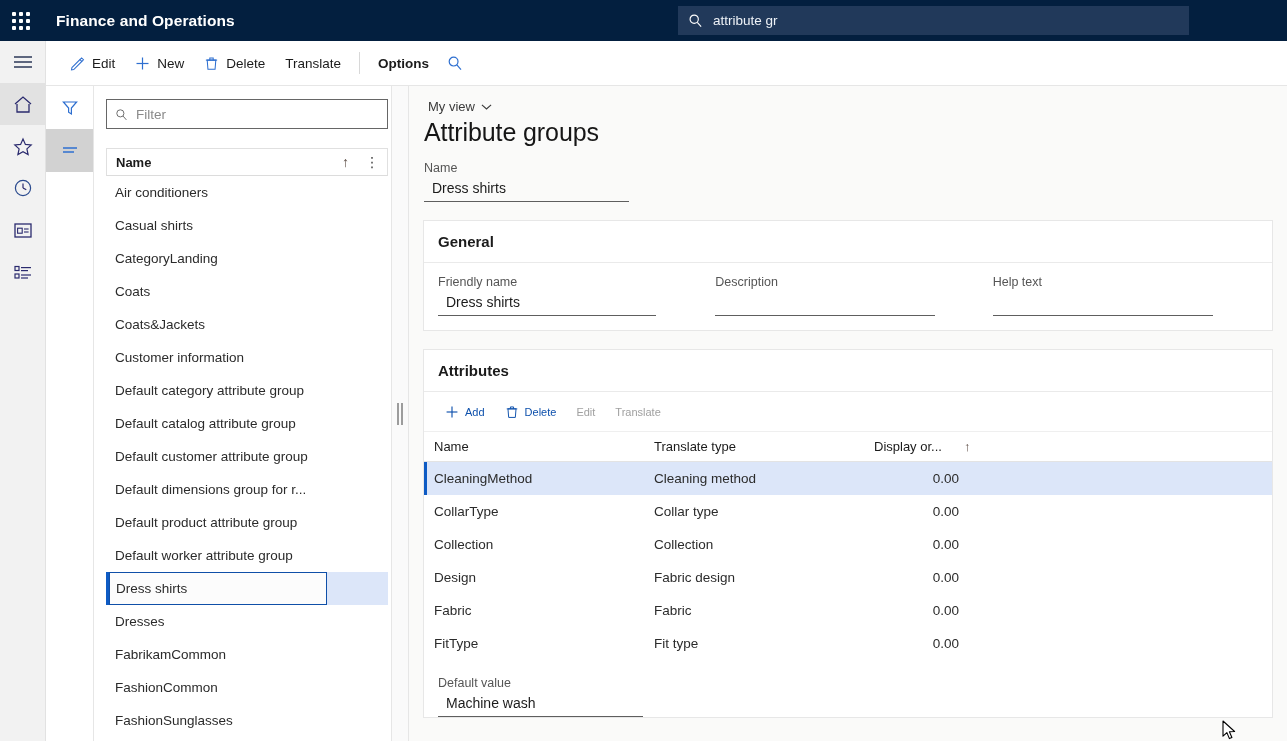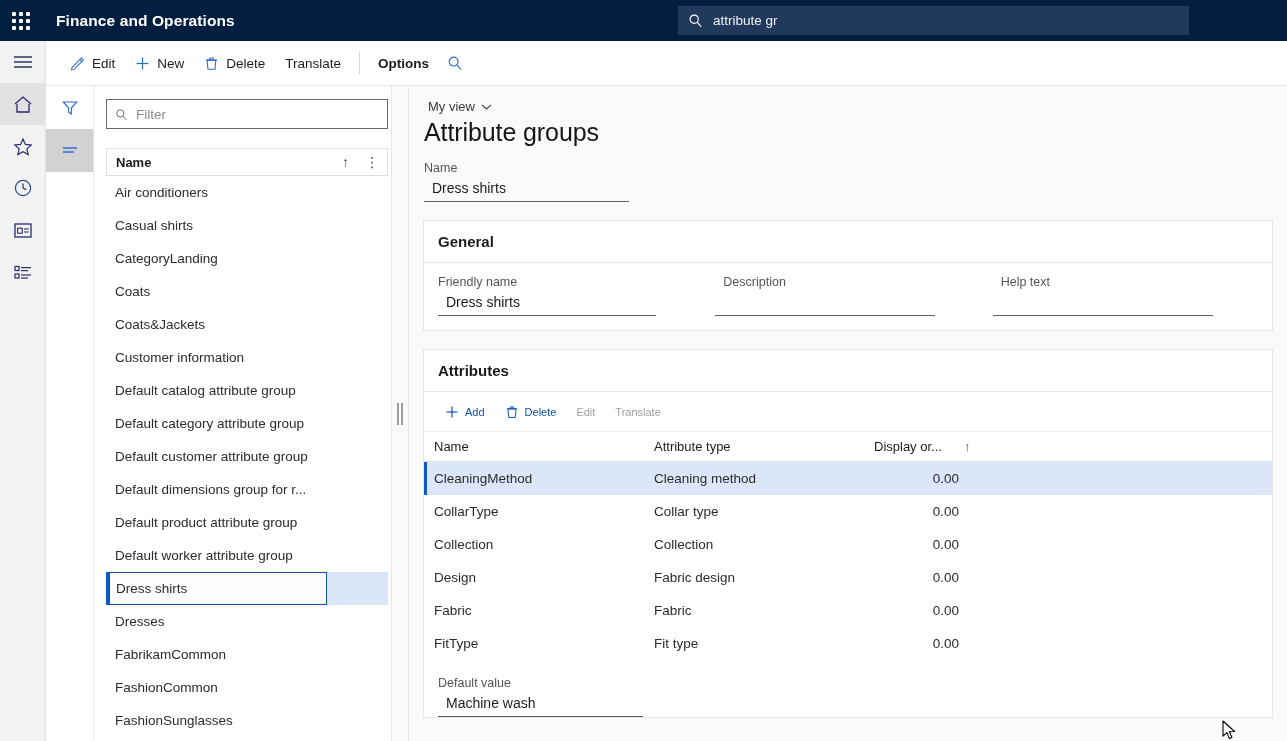--- a/index.html
+++ b/index.html
@@ -247,21 +247,21 @@
   .card-body { padding: 0 14px 14px 14px; }
 
   .three-col { display: flex; gap: 12px; padding-top: 12px; }
   .three-col .field { margin-top: 0; }
   .col-1 { width: 270px; }
   .col-2 { width: 270px; }
   .col-3 { width: 270px; }
   .col-1 .field-input { width: 218px; }
   .col-2 .field-input { width: 220px; }
   .col-3 .field-input { width: 220px; }
-  .col-2 .field-label, .col-3 .field-label { margin-left: 8px; }
+  .col-2 .field-label, .col-3 .field-label { margin-left: 0; }
 
   
   .sub-toolbar {
     height: 40px; display: flex; align-items: center;
     padding-left: 12px; gap: 2px;
     border-bottom: 1px solid #efefef;
   }
   .sub-cmd {
     display: flex; align-items: center; gap: 6px;
     height: 28px; padding: 0 9px;
@@ -486,24 +486,24 @@
       <div class="list-row">
         <span>Coats</span>
       </div>
       <div class="list-row">
         <span>Coats&amp;Jackets</span>
       </div>
       <div class="list-row">
         <span>Customer information</span>
       </div>
       <div class="list-row">
+        <span>Default category attribute group</span>
+      </div>
+      <div class="list-row">
         <span>Default catalog attribute group</span>
-      </div>
-      <div class="list-row">
-        <span>Default category attribute group</span>
       </div>
       <div class="list-row">
         <span>Default customer attribute group</span>
       </div>
       <div class="list-row">
         <span>Default dimensions group for r...</span>
       </div>
       <div class="list-row">
         <span>Default product attribute group</span>
       </div>
@@ -613,21 +613,21 @@
           <span>Edit</span>
         </div>
         <div class="sub-cmd disabled">
           <span>Translate</span>
         </div>
       </div>
 
       <div class="grid">
         <div class="grid-head">
           <div class="gh gh-name">Name</div>
-          <div class="gh gh-type">Attribute type</div>
+          <div class="gh gh-type">Translate type</div>
           <div class="gh gh-order">
             <span>Display or...</span>
             <span class="sortarrow">↑</span>
           </div>
         </div>
 
         <div class="grid-row selected">
           <span class="accent"></span>
           <span class="cell c-name">CleaningMethod</span>
           <span class="cell c-type">Cleaning method</span>

